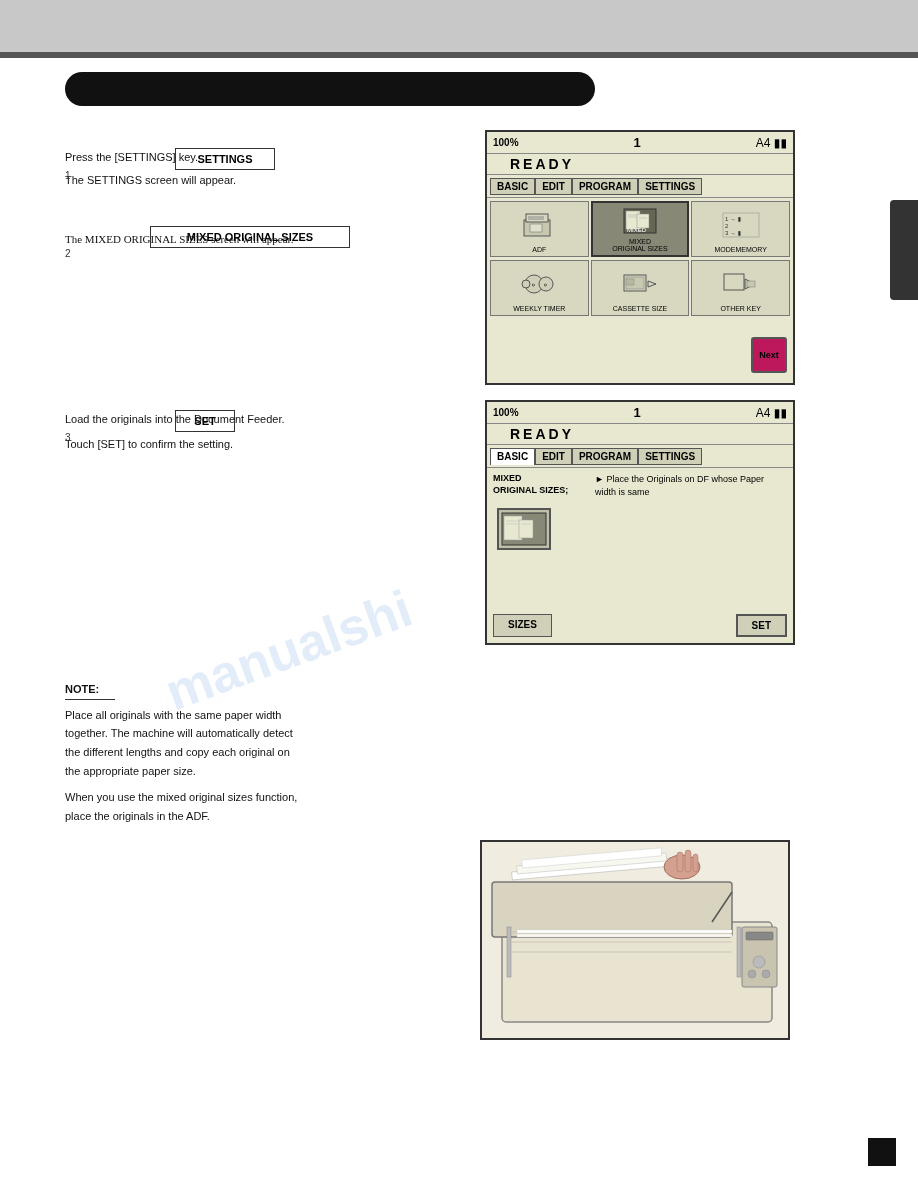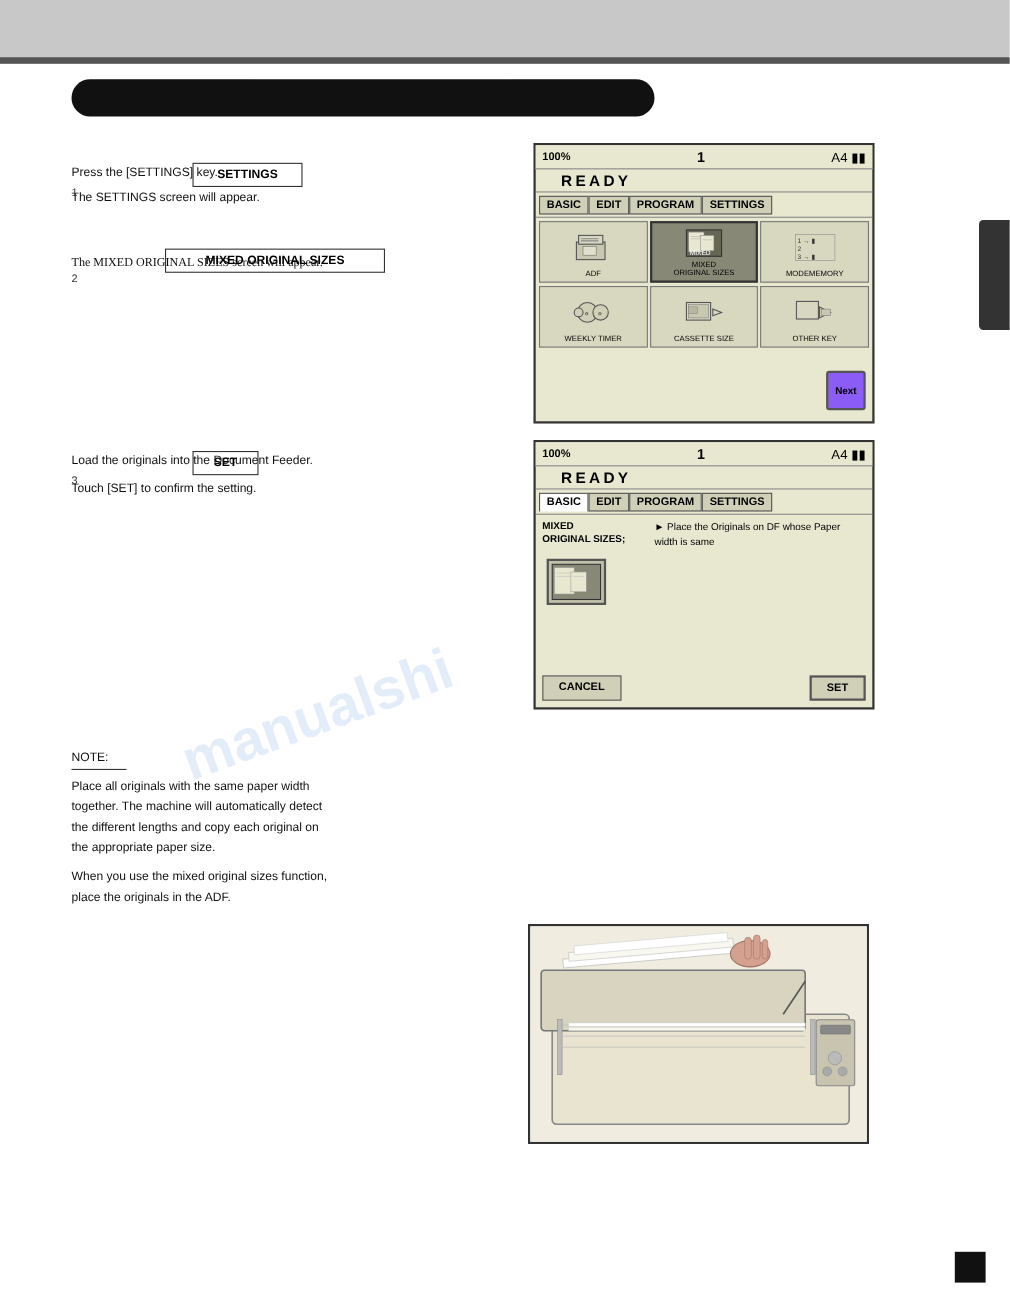--- a/index.html
+++ b/index.html
@@ -166,21 +166,21 @@
     }
 
     
     .next-btn {
       position: absolute;
       right: 6px;
       bottom: 10px;
       width: 36px;
       height: 36px;
       border: 2px solid #555;
-      background: #8b5cf6;
+      background: #be185d;
       display: flex;
       align-items: center;
       justify-content: center;
       font-size: 9px;
       font-weight: bold;
       cursor: pointer;
       border-radius: 3px;
     }
 
     .lcd2-buttons {
@@ -451,41 +451,41 @@
         <rect x="3" y="4" width="18" height="24" fill="#e8e8d0" stroke="#999" stroke-width="0.5"></rect>
         <rect x="18" y="8" width="14" height="18" fill="#e8e8d0" stroke="#999" stroke-width="0.5"></rect>
         <line x1="5" y1="9" x2="18" y2="9" stroke="#bbb" stroke-width="0.5"></line>
         <line x1="5" y1="12" x2="18" y2="12" stroke="#bbb" stroke-width="0.5"></line>
         <line x1="20" y1="12" x2="30" y2="12" stroke="#bbb" stroke-width="0.5"></line>
       </svg>
     </div>
   </div>
 
   <div class="lcd2-buttons">
-    <div class="lcd2-btn">CANCEL</div>
+    <div class="lcd2-btn">SIZES</div>
     <div class="lcd2-btn" style="border-width:2px;">SET</div>
   </div>
 </div>
 
 <div style="position:absolute; left:65px; top:148px; width:390px; font-size:11px; line-height:1.7; color:#111;">
   <div>Press the [<span>SETTINGS</span>] key.</div>
   <div style="margin-top:4px;">The SETTINGS screen will appear.</div>
 </div>
 
 <div style="position:absolute; left:65px; top:226px; width:390px; font-size:11px; line-height:1.7; color:#111;">
   <div style="margin-top:4px;font-family:Liberation Serif, serif;">The MIXED ORIGINAL SIZES screen will appear.</div>
 </div>
 
 <div style="position:absolute; left:65px; top:410px; width:390px; font-size:11px; line-height:1.7; color:#111;">
   <div>Load the originals into the Document Feeder.</div>
   <div style="margin-top:6px;">Touch [<span>SET</span>] to confirm the setting.</div>
 </div>
 
 <div style="position:absolute; left:65px; top:680px; width:400px; font-size:11px; line-height:1.7; color:#111;">
-  <div style="font-weight:normal; border-bottom:1px solid #333; width:50px; margin-bottom:6px;">NOTE:</div>
+  <div style="font-weight:bold; border-bottom:1px solid #333; width:50px; margin-bottom:6px;">NOTE:</div>
   <div>Place all originals with the same paper width</div>
   <div>together. The machine will automatically detect</div>
   <div>the different lengths and copy each original on</div>
   <div>the appropriate paper size.</div>
   <div style="height:8px;"></div>
   <div>When you use the mixed original sizes function,</div>
   <div>place the originals in the ADF.</div>
 </div>
 
 <div style="position:absolute; left:65px; top:170px; font-size:10px; color:#333;">1</div>

